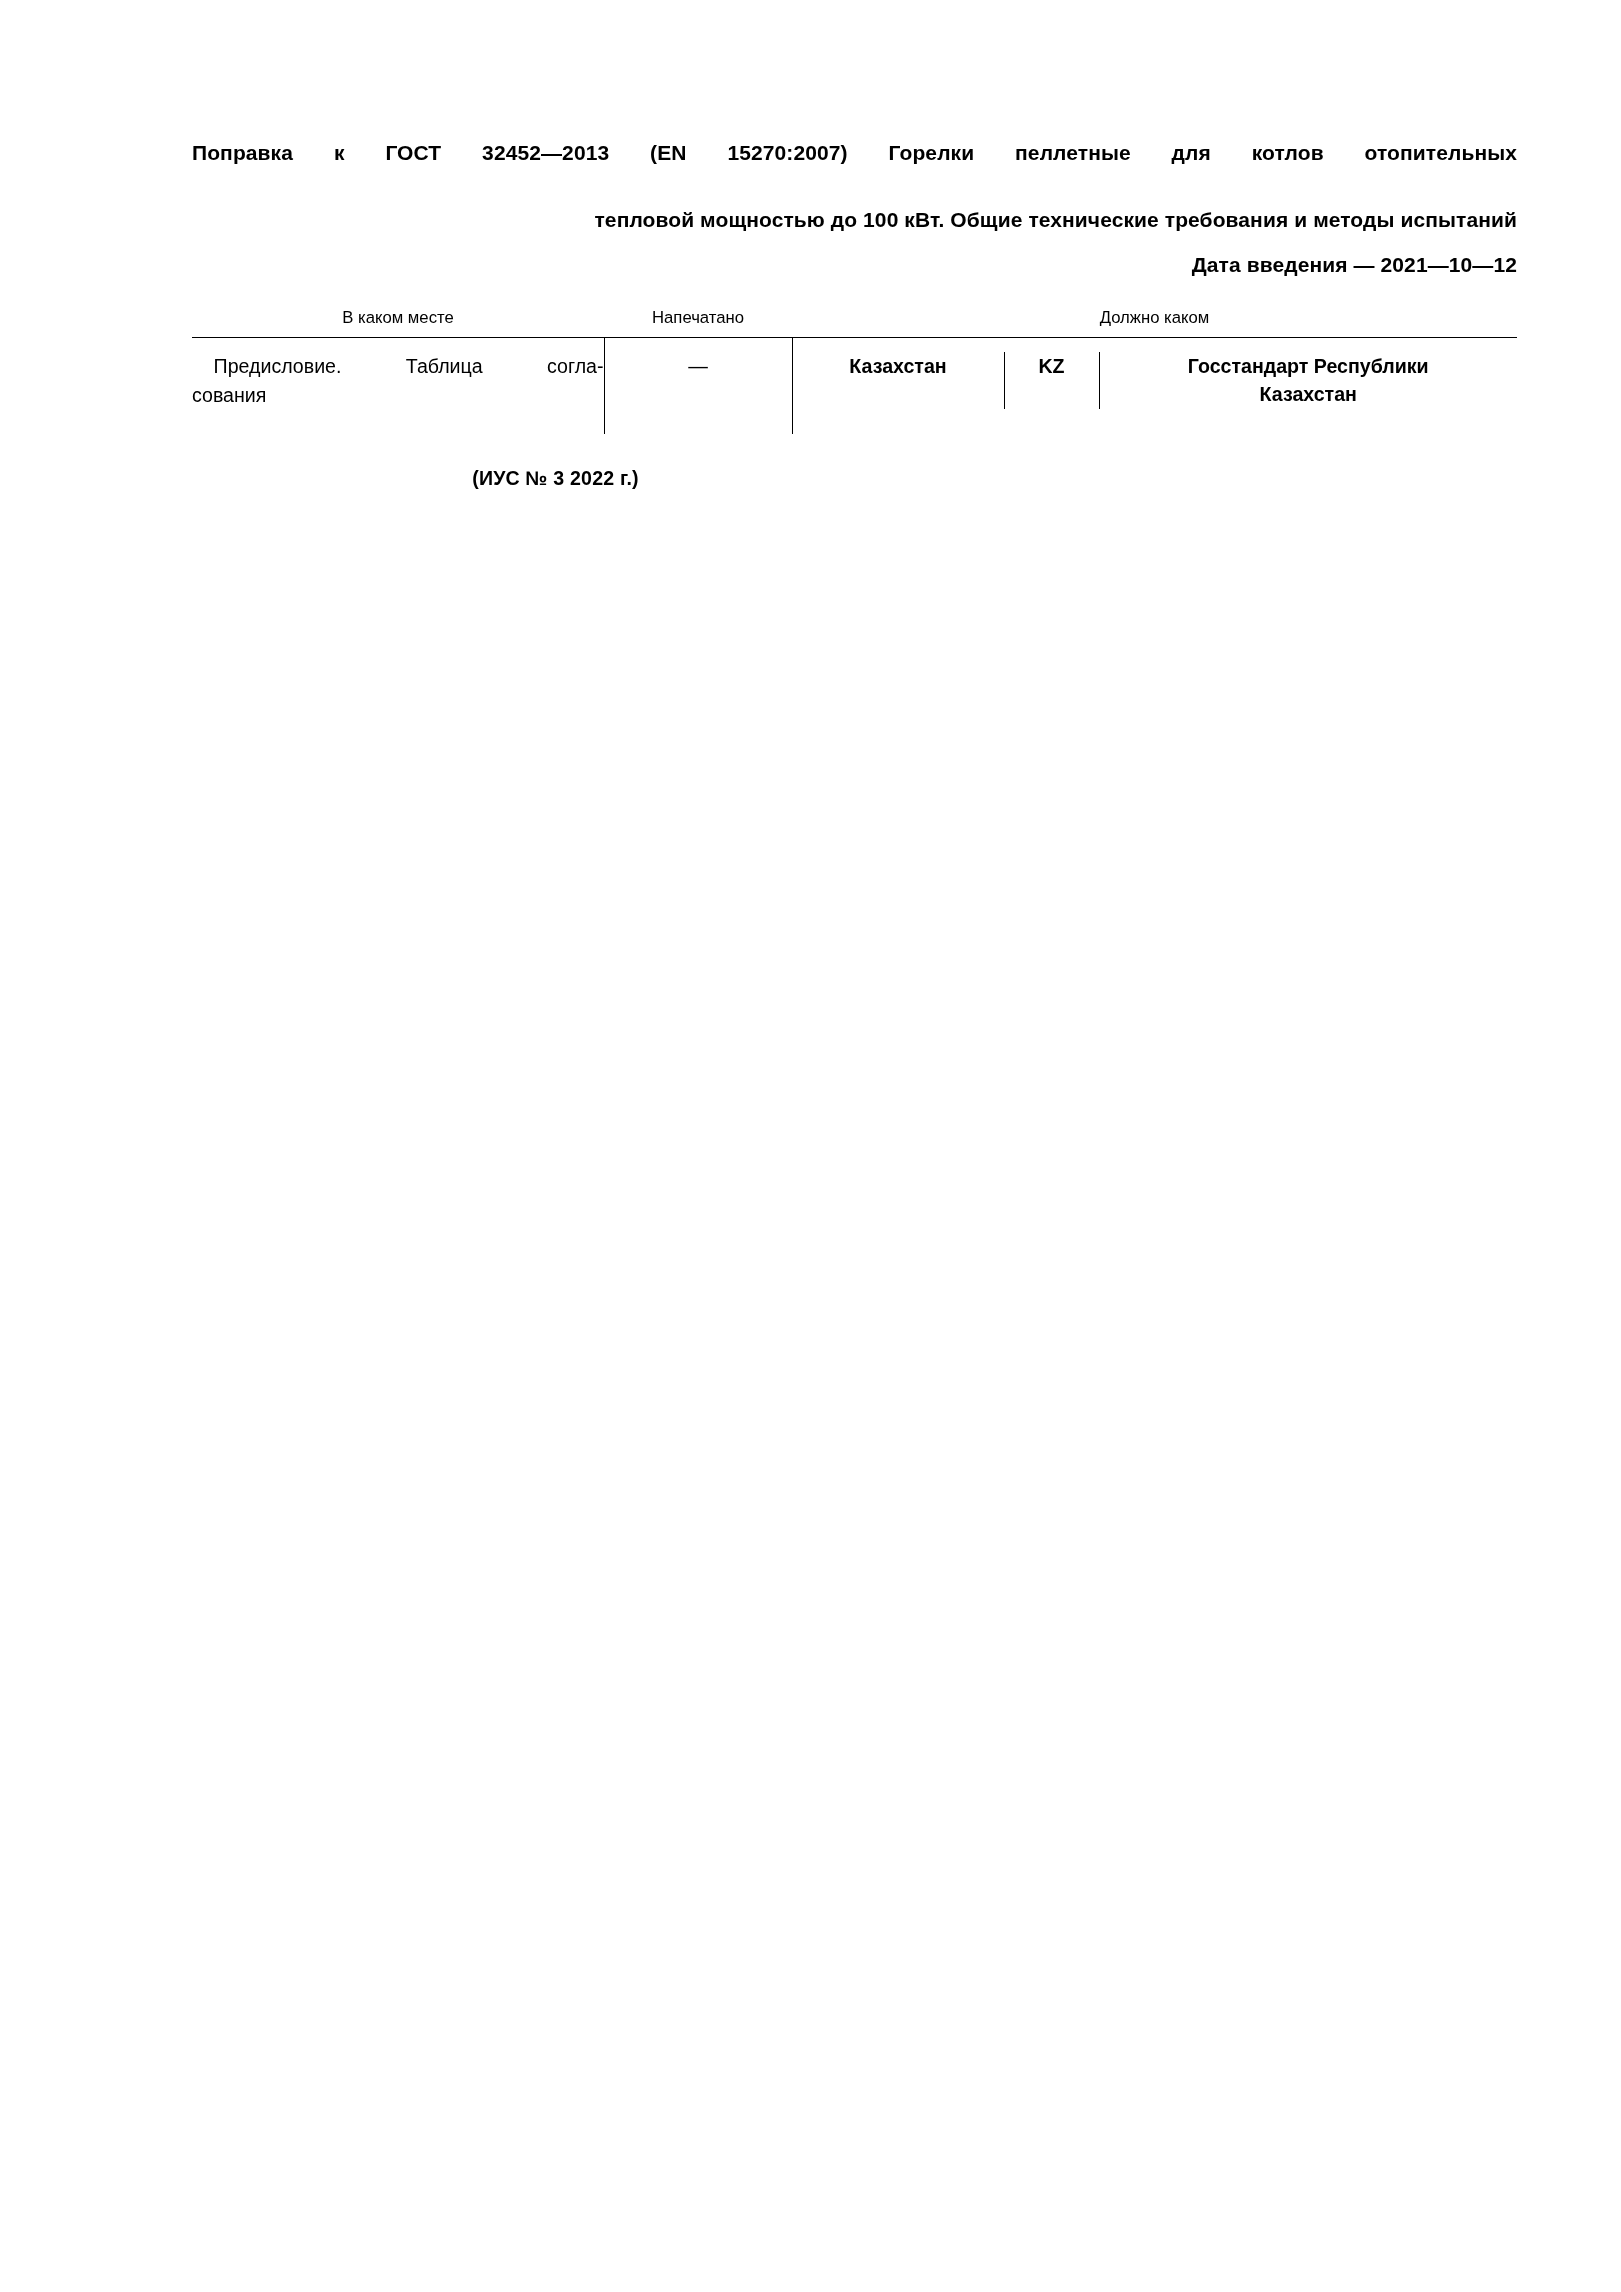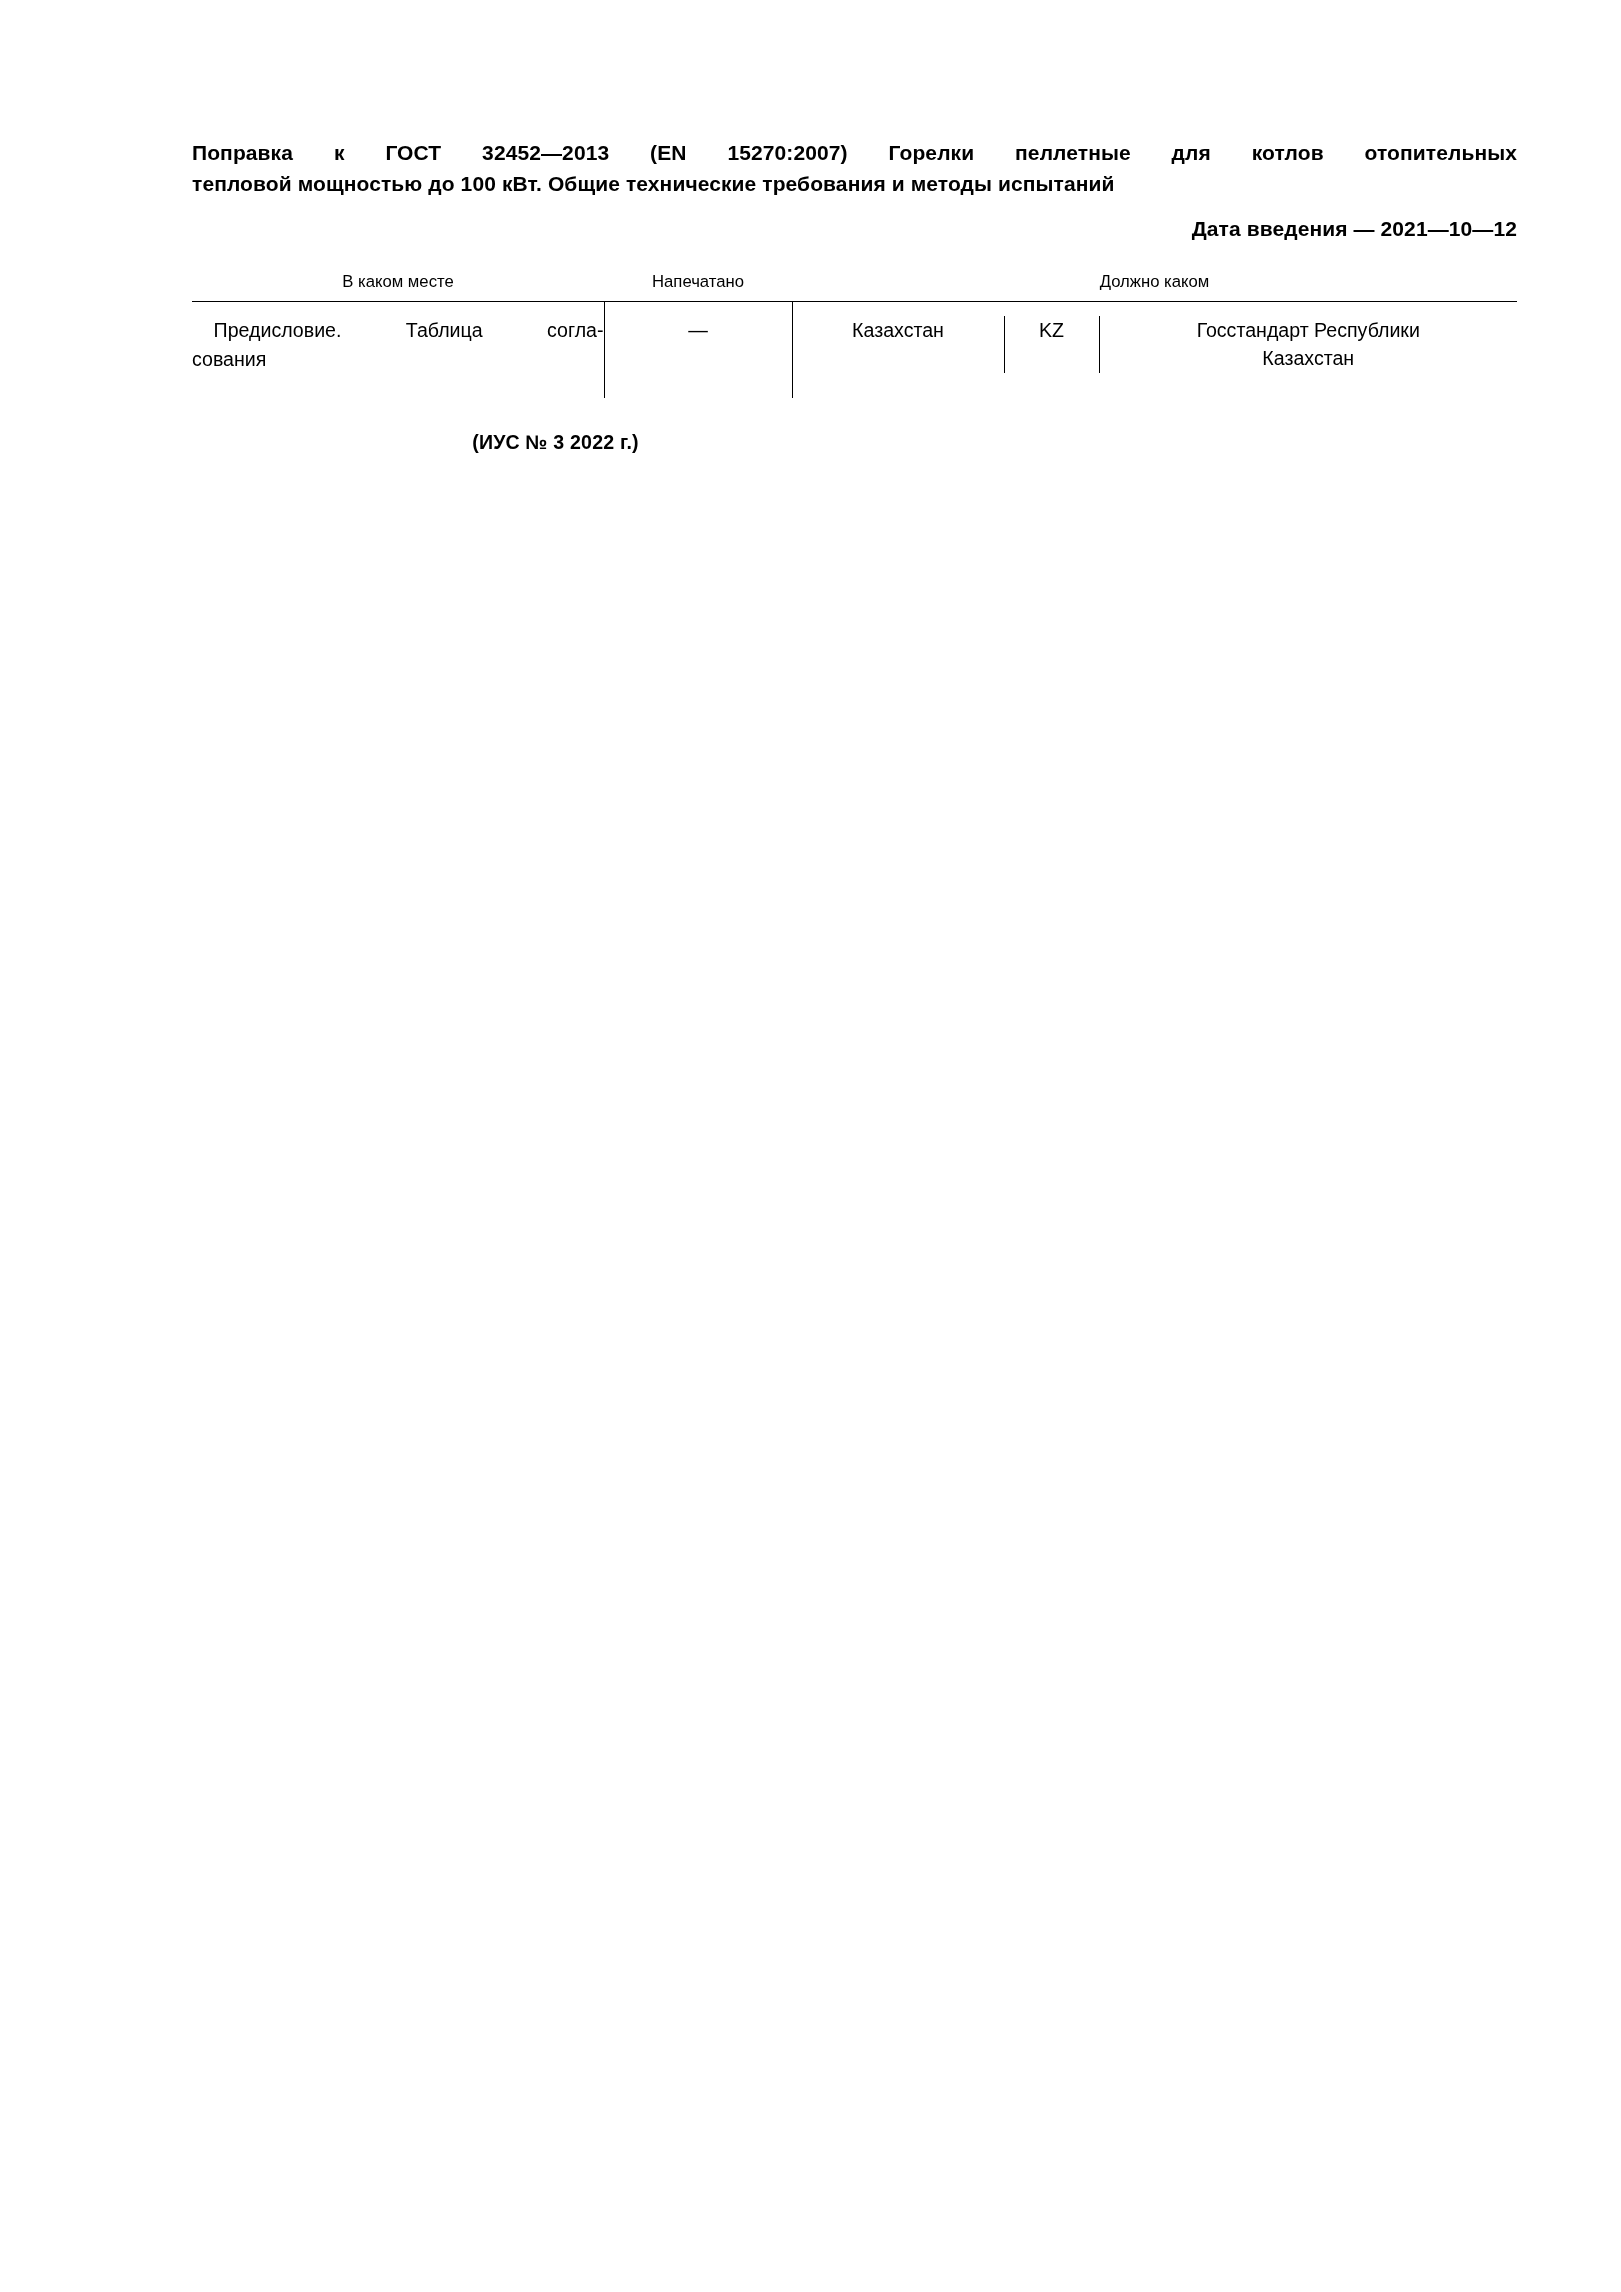--- a/index.html
+++ b/index.html
@@ -43,21 +43,22 @@
     margin: 0;
   }
   .doc-title .line1 {
     display: block;
     text-align: justify;
     text-align-last: justify;
     white-space: normal;
   }
   .doc-title .line2 {
     display: block;
-    text-align: left;
+    text-align: right;
+    margin-top: 36px;
   }
 
   .intro-date {
     margin-top: 18px;
     font-size: 21px;
     font-weight: bold;
     text-align: right;
     letter-spacing: 0.1px;
   }
 
@@ -112,20 +113,21 @@
 
   .cell-printed {
     text-align: center;
     border-left: 1.6px solid #000;
     border-right: 1.6px solid #000;
     padding-top: 13.7px;
   }
 
   .cell-should {
     padding: 0;
+    font-weight: bold;
   }
 
   .should-inner {
     display: flex;
     width: 100%;
   }
   .should-country {
     width: 211px;
     text-align: center;
     padding-top: 0;

